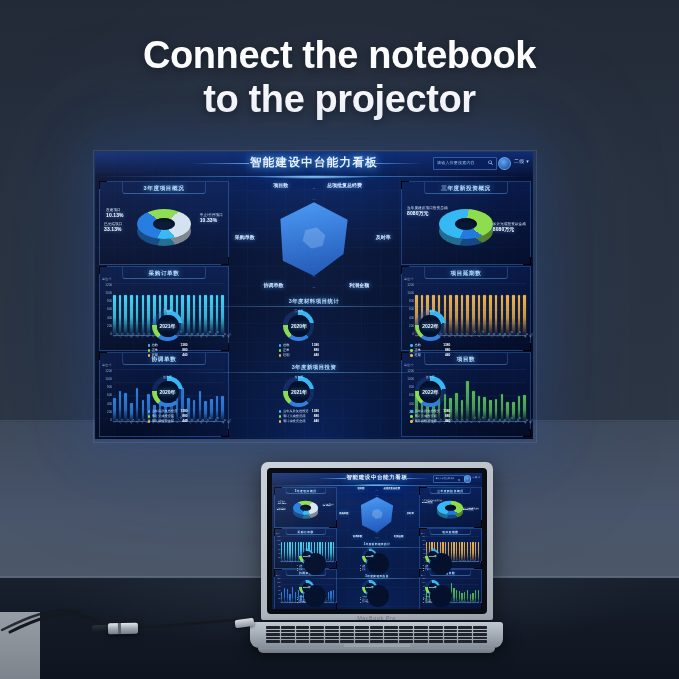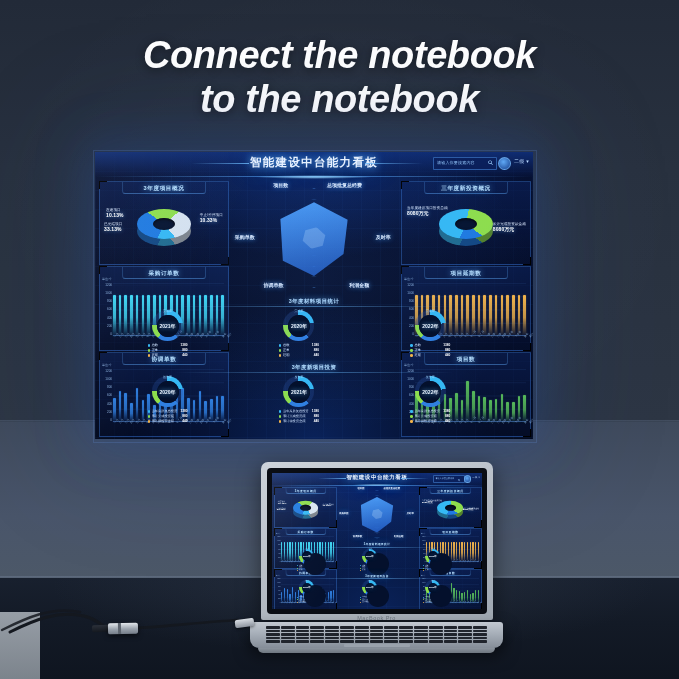--- a/index.html
+++ b/index.html
@@ -25,21 +25,21 @@
     background:radial-gradient(ellipse 420px 90px at 52% 10%,rgba(80,96,120,.22),rgba(0,0,0,0) 72%);}
   .wall-vignette{position:absolute;inset:0;pointer-events:none;
     background:radial-gradient(ellipse 560px 430px at 50% 30%,rgba(255,255,255,.035),rgba(0,0,0,0) 62%);}
   .floor-left{position:absolute;left:0;top:612px;width:40px;height:67px;
     background:linear-gradient(180deg,#aeb5bd,#8f979f);opacity:.85;}
 
   
   .headline{position:absolute;left:0;top:33px;width:679px;text-align:center;
     color:#fff;font-size:38px;line-height:44px;font-weight:bold;
     letter-spacing:-.4px;text-shadow:0 2px 10px rgba(0,0,0,.45);}
-  .headline span{display:block;font-style:italic;}
+  .headline span{display:block;}
 
   
   #screen{position:absolute;left:95px;top:152px;width:438px;height:287px;
     background:#050b23;overflow:hidden;
     box-shadow:0 0 46px 14px rgba(40,90,190,.20),0 0 110px 30px rgba(25,60,140,.13);}
   #screen::after{content:"";position:absolute;inset:0;pointer-events:none;
     background:linear-gradient(115deg,rgba(255,255,255,.05) 0%,rgba(255,255,255,0) 30%),
                radial-gradient(ellipse 300px 210px at 50% 44%,rgba(90,150,255,.10),rgba(0,0,0,0) 74%);}
   .screen-frame{position:absolute;left:93px;top:150px;width:442px;height:291px;
     border:1px solid rgba(120,160,230,.22);pointer-events:none;}
@@ -187,21 +187,21 @@
   <div class="wall-seam"></div>
   <div class="wall-mid"></div>
   <div class="desk-edge"></div>
   <div class="desk"></div>
   <div class="desk-sheen"></div>
   <div class="floor-left"></div>
   <div class="wall-vignette"></div>
 
   <div class="headline">
     <span>Connect the notebook</span>
-    <span>to the notebook</span>
+    <span>to the projector</span>
   </div>
 
   <div class="screen-frame"></div>
   <div id="screen">
     <div class="dash" id="dash-big">
         <div class="dash-grid"></div>
         <div class="dhead" style="height: 25px;"></div>
         <div class="dhead-line" style="top: 24px;"></div>
         <div class="dtitle" style="font-size: 11.5px; top: 3px; letter-spacing: 1.3px;">智能建设中台能力看板</div>
         <div class="dtitle-wing l" style="top: 11px; left: 96px; width: 58px;"></div>

